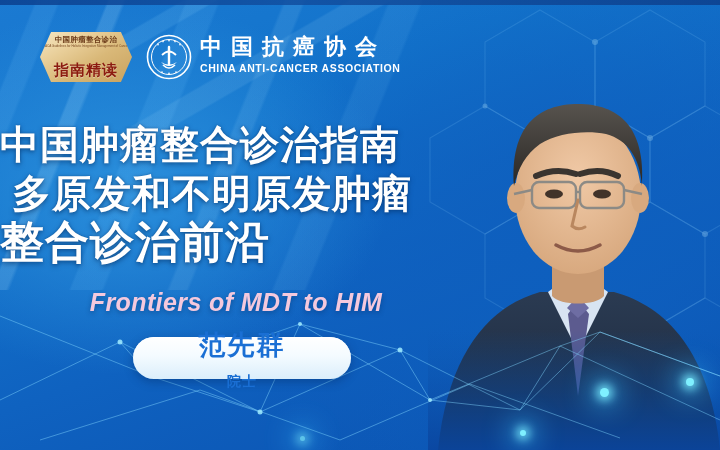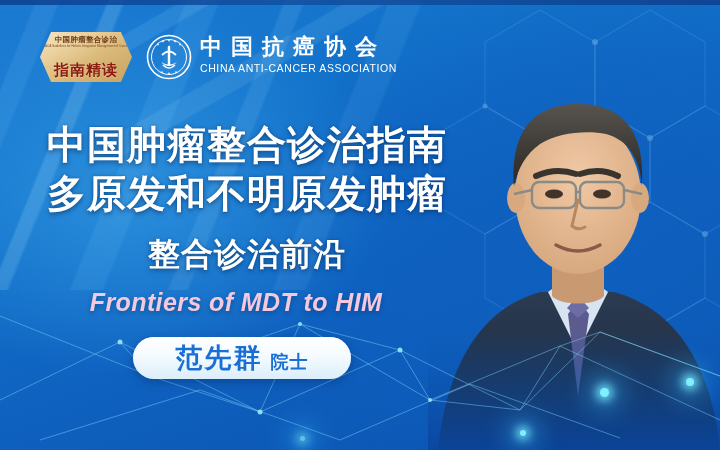--- a/index.html
+++ b/index.html
@@ -65,53 +65,53 @@
     box-shadow:0 1px 4px rgba(0,0,0,.25);
   }
   .badge-guide .bg-top{font-size:7.5px;color:#6b3a18;font-weight:bold;letter-spacing:.3px;line-height:9px;}
   .badge-guide .bg-en{font-size:3.3px;color:#7a4a22;line-height:5px;transform:scale(.92);white-space:nowrap;}
   .badge-guide .bg-main{font-size:15px;color:#8c1b10;font-weight:bold;letter-spacing:1px;line-height:18px;margin-top:12px;
     text-shadow:0 1px 0 rgba(255,255,255,.35);}
 
   .caca-seal{position:absolute;left:146px;top:34px;width:46px;height:46px;}
   .caca-cn{position:absolute;left:200px;top:36px;font-size:22px;font-weight:bold;color:#ffffff;
     letter-spacing:9px;line-height:22px;white-space:nowrap;}
-  .caca-en{position:absolute;left:200px;top:62px;font-size:10.5px;font-weight:normal;color:#ffffff;
+  .caca-en{position:absolute;left:200px;top:62px;font-size:10.5px;font-weight:bold;color:#ffffff;
     letter-spacing:.6px;line-height:13px;white-space:nowrap;}
 
   
   .portrait{position:absolute;right:-4px;bottom:0;width:296px;height:450px;}
 
   
-  .title-block{position:absolute;left:11px;top:122px;width:472px;text-align:center;}
+  .title-block{position:absolute;left:0;top:122px;width:472px;text-align:left;}
   .t-line{
     color:#ffffff;font-weight:bold;line-height:1.16;
     letter-spacing:1px;white-space:nowrap;
     text-shadow:0 2px 5px rgba(3,40,90,.55), 0 0 2px rgba(10,60,120,.5);
     font-family:"Liberation Sans","DejaVu Sans",sans-serif;
   }
   .t1{font-size:39px;}
-  .t2{font-size:39px;margin-top:4px;}
-  .t3{font-size:32px;margin-top:20px;}
+  .t2{font-size:39px;margin-top:4px;margin-left:12px;}
+  .t3{font-size:44px;margin-top:0;}
 
   .subtitle{
     position:absolute;left:0;top:288px;width:472px;text-align:center;
     font-size:25px;font-weight:bold;font-style:italic;color:#f4c9dd;
     letter-spacing:.4px;text-shadow:0 2px 5px rgba(5,45,100,.45);
   }
 
   .name-pill{
     position:absolute;left:133px;top:337px;width:218px;height:42px;
     border-radius:21px;
     background:linear-gradient(180deg,#ffffff 0%,#f4fbff 45%,#dbeefb 100%);
     box-shadow:0 3px 10px rgba(2,35,85,.35), inset 0 1px 0 rgba(255,255,255,.9);
-    display:flex;align-items:center;justify-content:center;gap:8px;
+    display:flex;align-items:center;justify-content:center;gap:8px;flex-direction:column;
   }
   .name-pill .nm{font-size:27px;font-weight:bold;color:#1a6fd4;letter-spacing:2px;line-height:30px;}
-  .name-pill .ttl{font-size:18px;font-weight:bold;color:#1a6fd4;letter-spacing:1px;line-height:18px;position:relative;top:4px;}
+  .name-pill .ttl{font-size:14px;font-weight:bold;color:#1a6fd4;letter-spacing:1px;line-height:18px;position:relative;top:4px;}
 </style>
 </head>
 <body>
 
 <div class="stage">
 
   <div class="bg-base"></div>
   <div class="bg-streaks"></div>
   <div class="bg-streaks2"></div>
 

